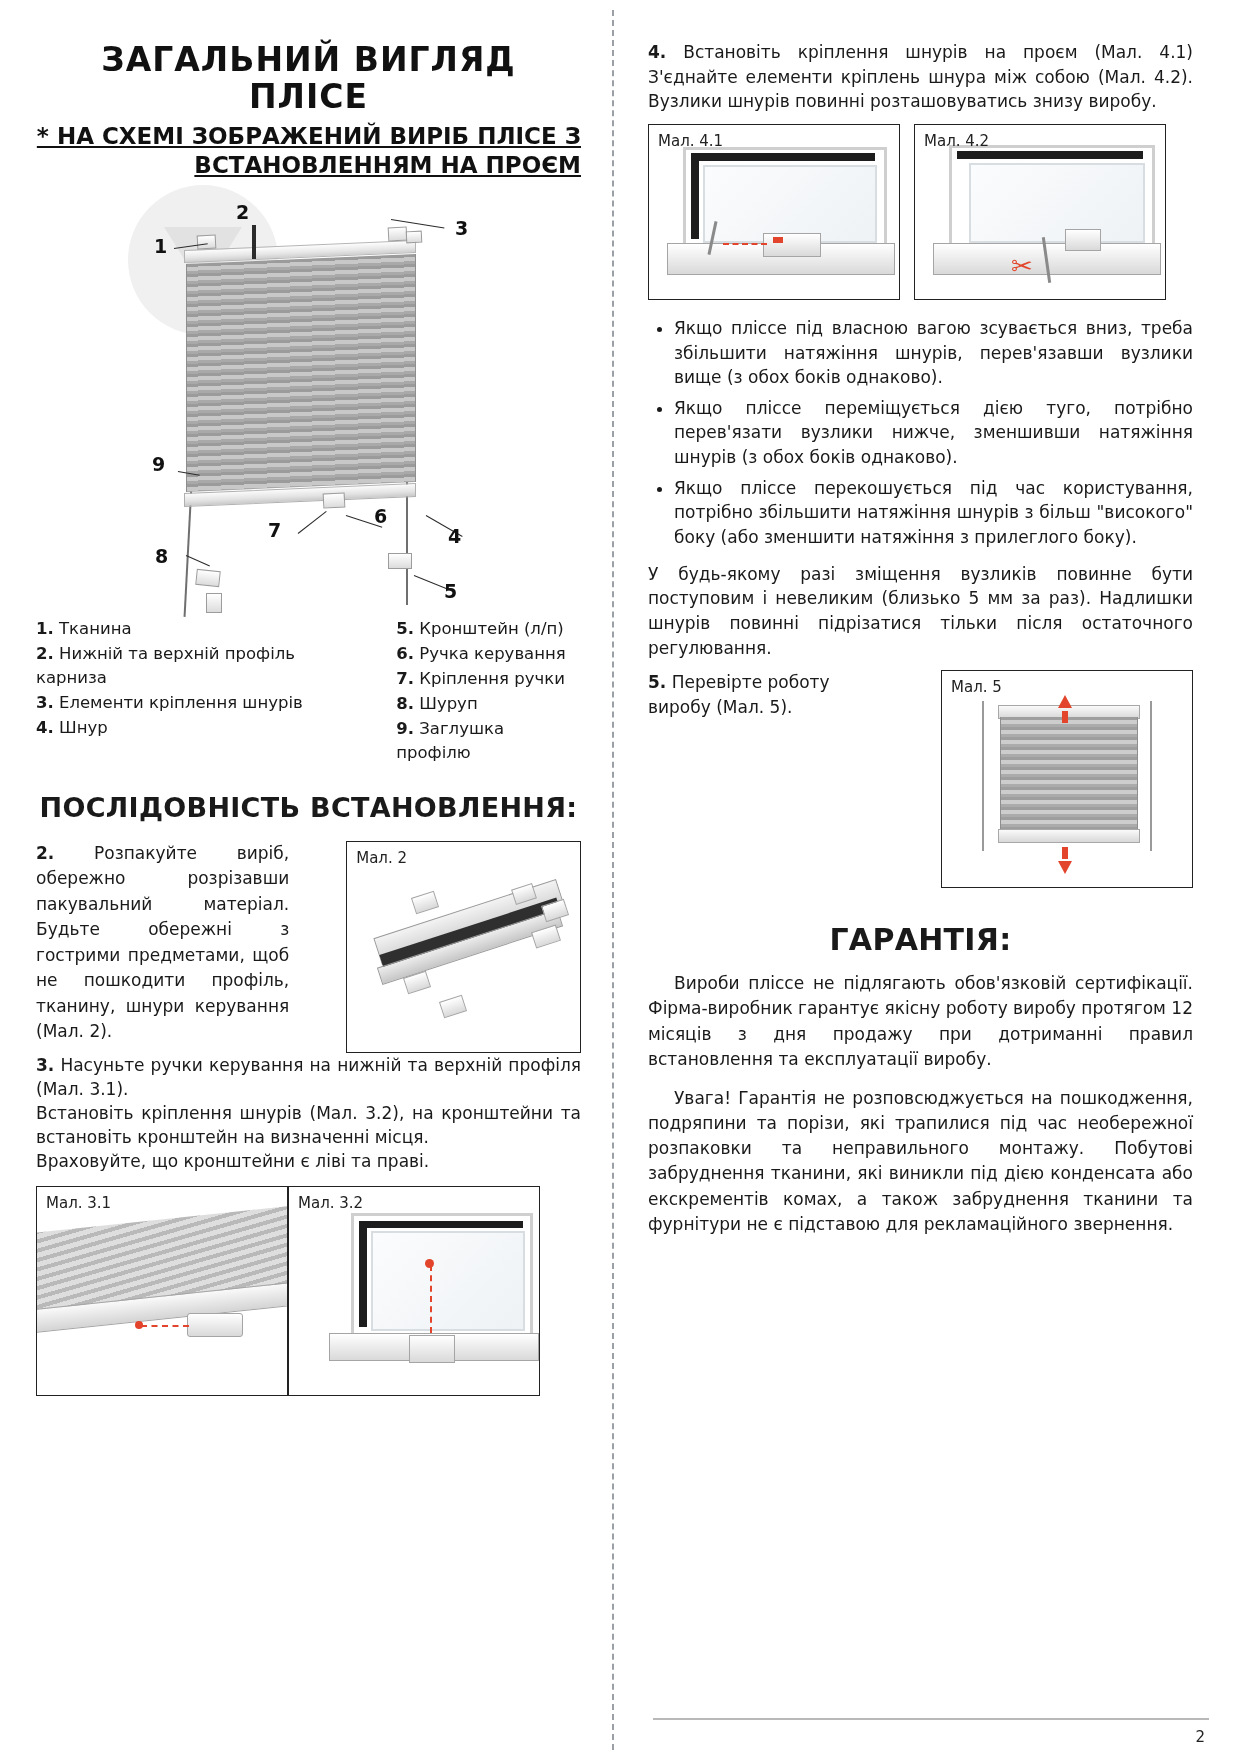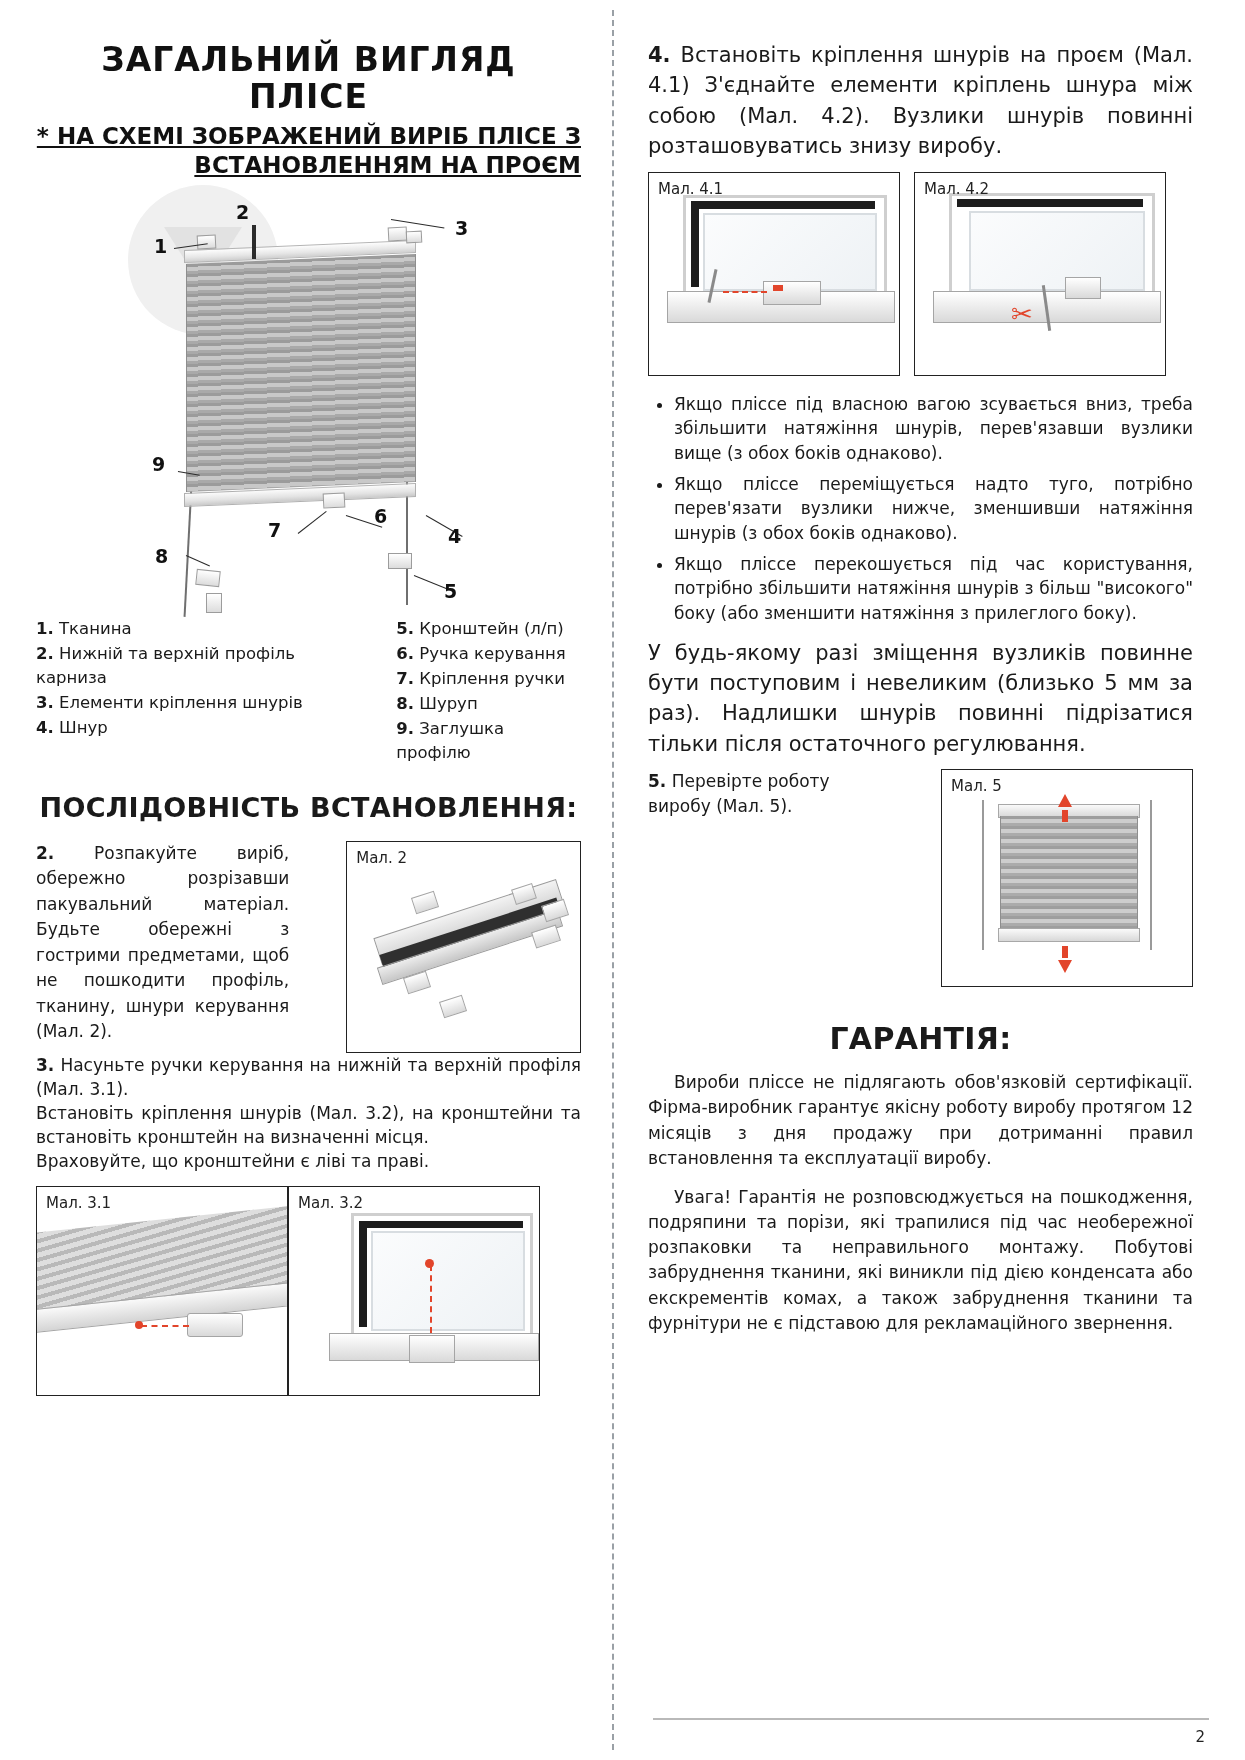--- a/index.html
+++ b/index.html
@@ -252,31 +252,31 @@
     position: absolute;
     border-top: 2px dashed #e2452b;
   }
   .dashline-v {
     position: absolute;
     border-left: 2px dashed #e2452b;
   }
 
   
   .para {
-    font-size: 21px;
+    font-size: 17px;
     line-height: 1.45;
     text-align: justify;
     margin: 0 0 10px 0;
   }
   .figs-row-4 {
     display: flex;
     gap: 14px;
     margin: 10px 0 16px 0;
   }
-  .fig41, .fig42 { width: 252px; height: 204px; text-decoration: underline; }
+  .fig41, .fig42 { width: 252px; height: 176px; text-decoration: underline; }
 
   ul.bullets {
     margin: 4px 0 12px 0;
     padding-left: 26px;
     font-size: 17px;
     line-height: 1.45;
   }
   ul.bullets li {
     margin-bottom: 6px;
     text-align: justify;
@@ -466,21 +466,21 @@
         <div class="win-glass" style="left:54px;top:38px;width:172px;height:76px;"></div>
         <div class="plate" style="left:18px;top:118px;width:226px;height:30px;"></div>
         <div class="plate" style="left:150px;top:104px;width:34px;height:20px;"></div>
         <div style="position:absolute;left:130px;top:112px;width:3px;height:46px;background:#8a8a8a;transform:rotate(-8deg);"></div>
         <div style="position:absolute;left:96px;top:126px;font-size:26px;color:#e2452b;">✂</div>
       </div>
     </div>
 
     <ul class="bullets">
       <li>Якщо пліссе під власною вагою зсувається вниз, треба збільшити натяжіння шнурів, перев'язавши вузлики вище (з обох боків однаково).</li>
-      <li>Якщо пліссе переміщується надто туго, потрібно перев'язати вузлики нижче, зменшивши натяжіння шнурів (з обох боків однаково).</li>
+      <li>Якщо пліссе переміщується дією туго, потрібно перев'язати вузлики нижче, зменшивши натяжіння шнурів (з обох боків однаково).</li>
       <li>Якщо пліссе перекошується під час користування, потрібно збільшити натяжіння шнурів з більш "високого" боку (або зменшити натяжіння з прилеглого боку).</li>
     </ul>
 
     <p class="para">У будь-якому разі зміщення вузликів повинне бути поступовим і невеликим (близько 5 мм за раз). Надлишки шнурів повинні підрізатися тільки після остаточного регулювання.</p>
 
     <div class="step5-wrap">
       <div class="step5-text">
         <b>5.</b>
         <span>Перевірте роботу виробу (Мал. 5).</span>
       </div>

